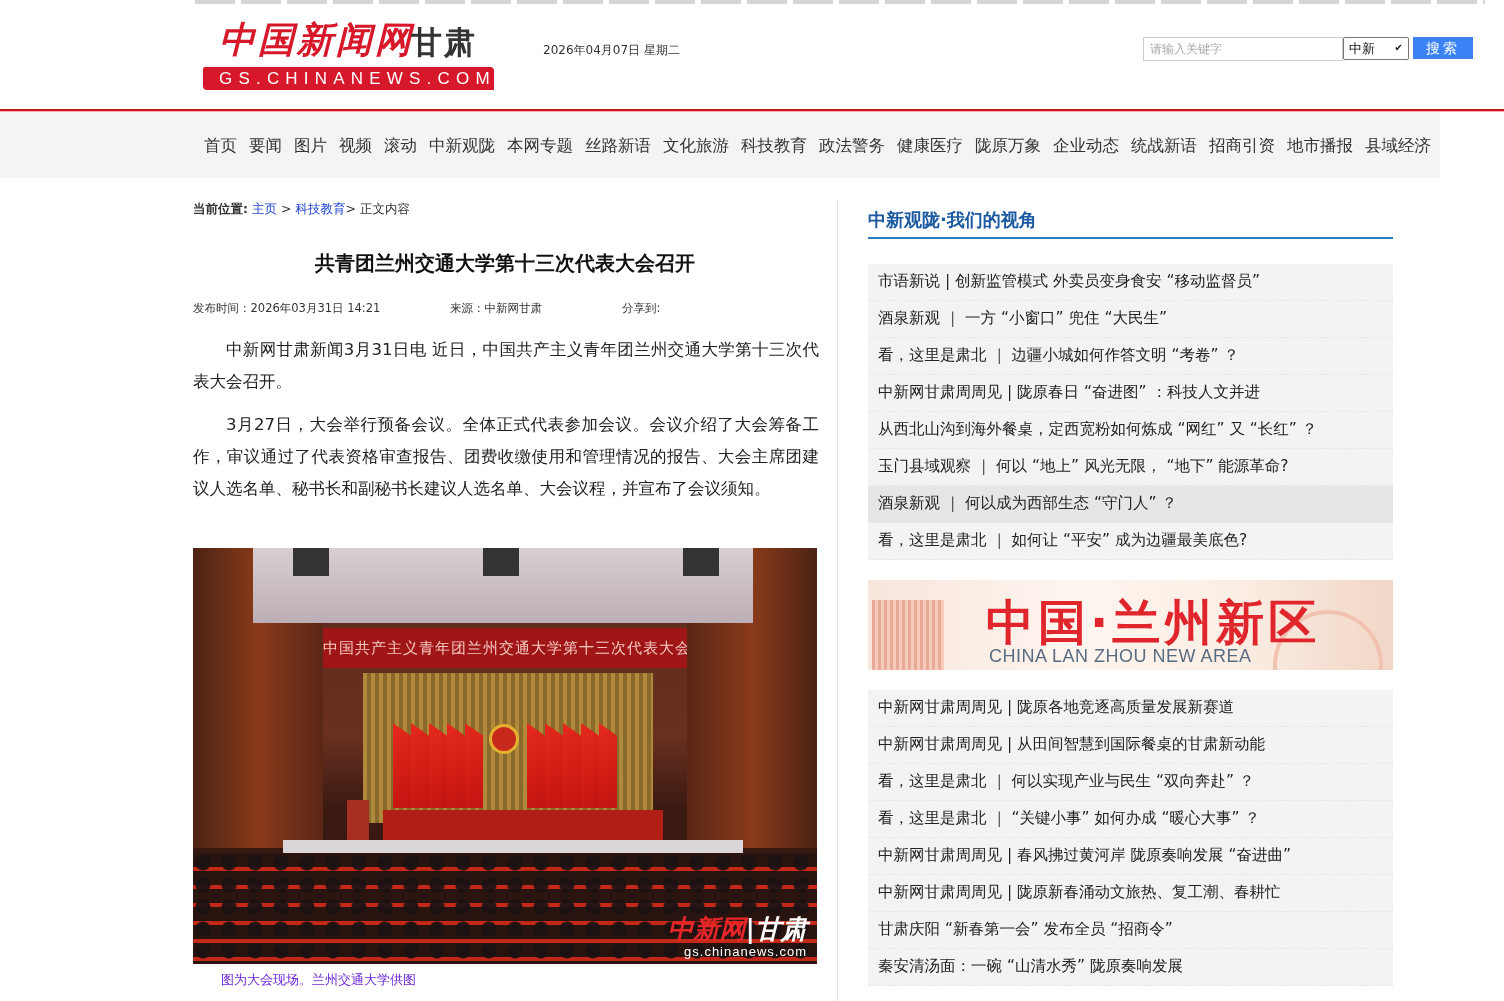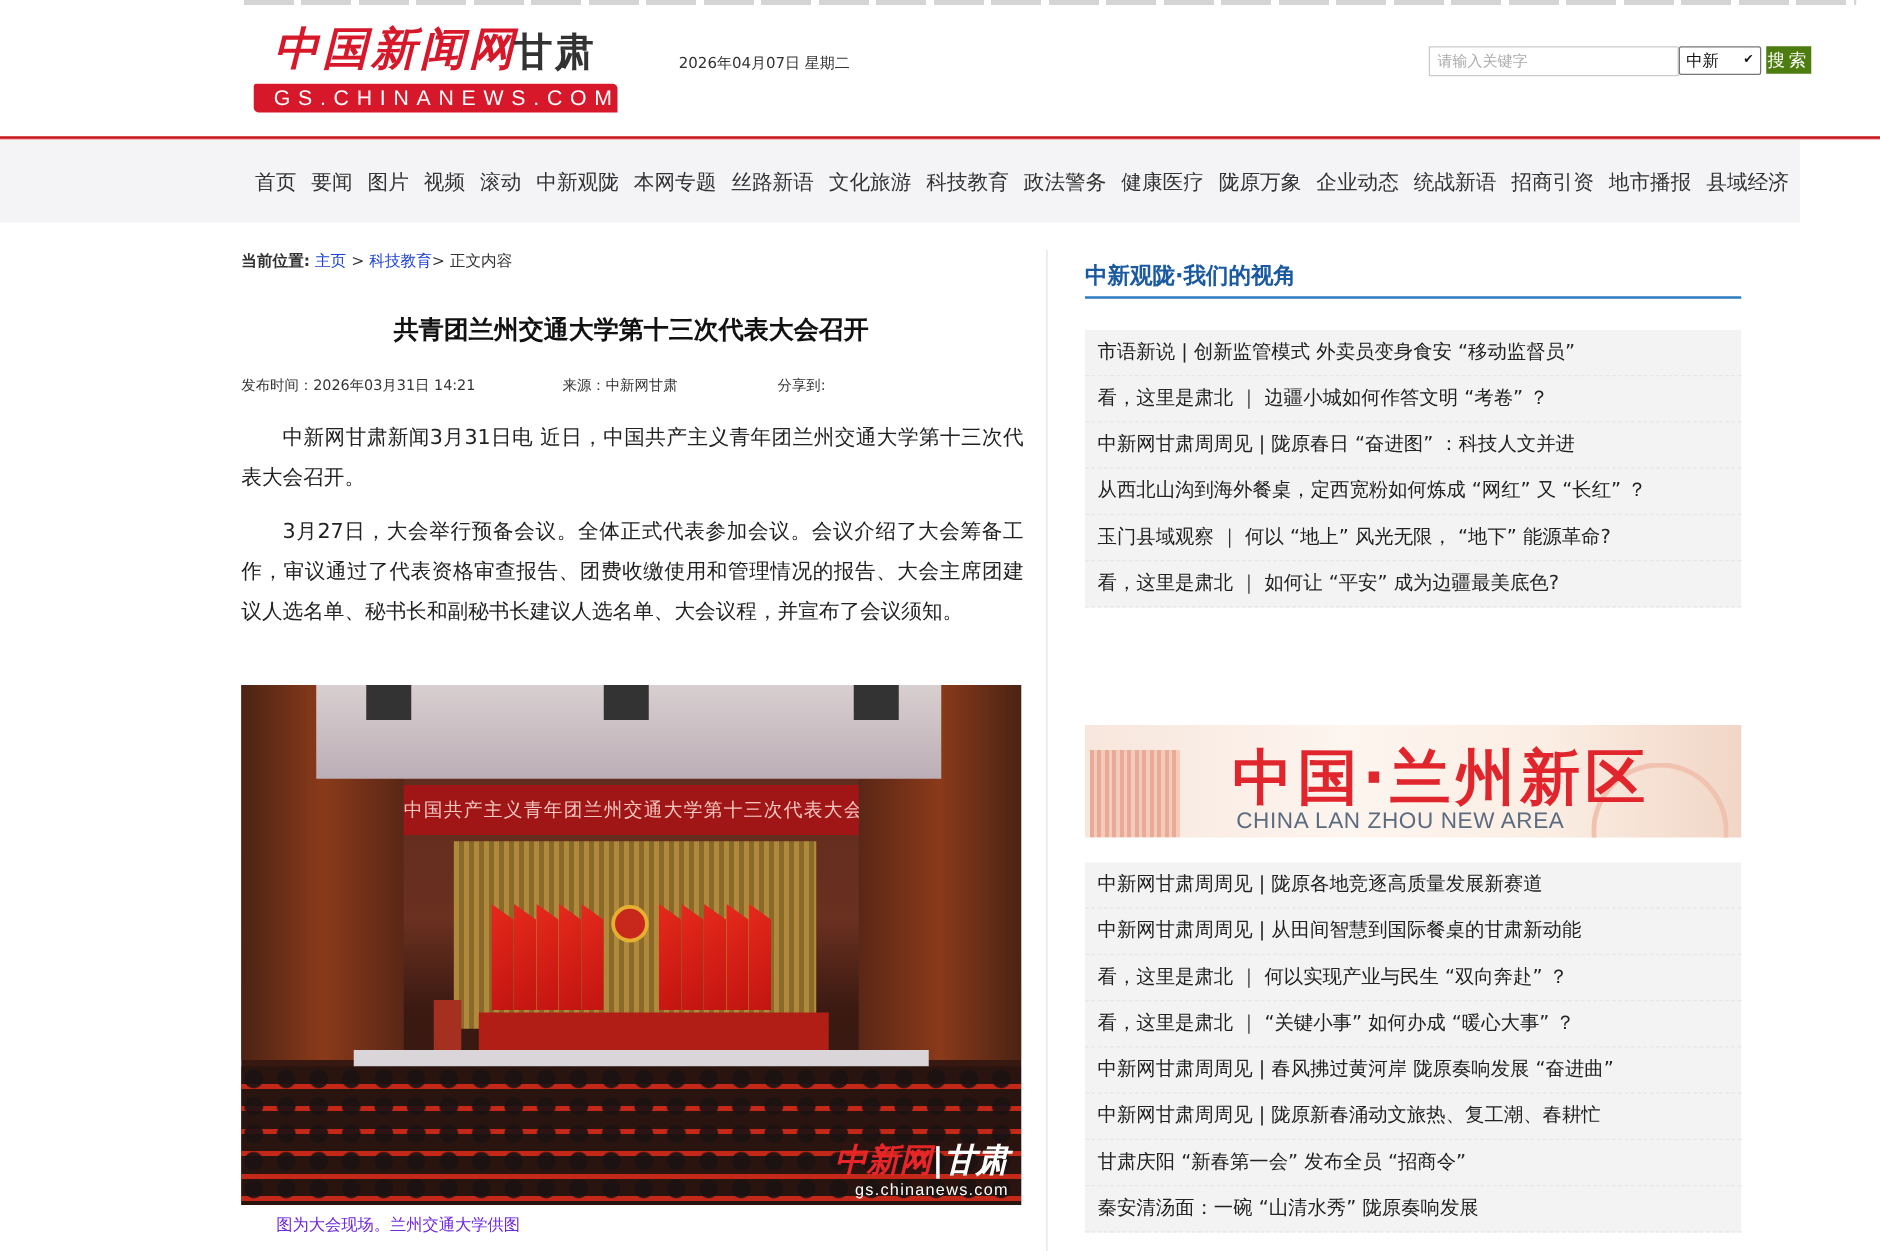--- a/index.html
+++ b/index.html
@@ -14,21 +14,21 @@
   .header { position: absolute; left: 0; top: 0; width: 1504px; height: 110px; }
   .logo { position: absolute; left: 203px; top: 14px; width: 291px; height: 76px; }
   .logo-cn { position: absolute; left: 16px; top: 0; font-family: "DejaVu Serif", serif; font-size: 36px; font-weight: bold; font-style: italic; color: #d7182a; letter-spacing: 3px; line-height: 50px; }
   .logo-gs { position: absolute; left: 208px; top: 6px; font-size: 31px; font-weight: bold; color: #333; line-height: 44px; letter-spacing: 2px; }
   .logo-bar { position: absolute; left: 0; top: 53px; width: 291px; height: 23px; background: #d7182a; border-radius: 2px 4px 0 4px; color: #fff; font-family: "Liberation Sans", sans-serif; font-size: 17px; letter-spacing: 6.2px; line-height: 23px; padding-left: 16px; }
   .date { position: absolute; left: 543px; top: 42px; font-size: 12px; color: #333; }
   .search-input { position: absolute; left: 1143px; top: 37px; width: 200px; height: 24px; border: 1px solid #ccc; font-size: 12px; padding-left: 6px; color: #999; font-family: Liberation Sans, sans-serif; background: #fff; }
   .search-input::placeholder { color: #aaa; }
   .search-select { position: absolute; left: 1343px; top: 37px; width: 66px; height: 23px; border: 1px solid #767676; border-radius: 2px; font-size: 13px; background: #fff; display: flex; align-items: center; padding-left: 5px; color: #111; }
   .search-select .chev { position: absolute; right: 5px; top: 4px; font-size: 10px; }
-  .search-btn { position: absolute; left: 1413px; top: 37px; width: 36px; height: 22px; background: #4d7c0f; color: #fff; font-size: 14px; text-align: center; line-height: 22px; letter-spacing: 3px; border: none; }
+  .search-btn { position: absolute; left: 1413px; top: 37px; width: 60px; height: 22px; background: #3b82f6; color: #fff; font-size: 14px; text-align: center; line-height: 22px; letter-spacing: 3px; border: none; }
 
   .red-line { position: absolute; left: 0; top: 109px; width: 1504px; height: 2px; background: #c8161d; box-shadow: 0 1px 0 #f3b3b7; }
 
   
   .nav { position: absolute; left: 0; top: 112px; width: 1440px; height: 66px; background: #f4f4f6; }
   .nav ul { list-style: none; position: absolute; left: 204px; top: 23px; display: flex; }
   .nav li { font-size: 16.5px; color: #333; margin-right: 12px; line-height: 22px; white-space: nowrap; cursor: pointer; }
 
   
   .breadcrumb { position: absolute; left: 193px; top: 201px; font-size: 12.5px; color: #333; }
@@ -185,24 +185,26 @@
 
 <div class="caption">图为大会现场。兰州交通大学供图</div>
 
 <div class="vdivider"></div>
 
 <div class="side-title">中新观陇·我们的视角</div>
 <div class="side-title-line"></div>
 
 <ul class="side-list list1">
   <li>市语新说 | 创新监管模式 外卖员变身食安 “移动监督员”</li>
+  <li>酒泉新观 ｜ 一方 “小窗口” 兜住 “大民生”</li>
   <li>看，这里是肃北 ｜ 边疆小城如何作答文明 “考卷” ？</li>
   <li>中新网甘肃周周见 | 陇原春日 “奋进图” ：科技人文并进</li>
   <li>从西北山沟到海外餐桌，定西宽粉如何炼成 “网红” 又 “长红” ？</li>
   <li>玉门县域观察 ｜ 何以 “地上” 风光无限， “地下” 能源革命?</li>
+  <li class="hover">酒泉新观 ｜ 何以成为西部生态 “守门人” ？</li>
   <li>看，这里是肃北 ｜ 如何让 “平安” 成为边疆最美底色?</li>
 </ul>
 
 <div class="ad-banner">
   <div class="bldg"></div>
   <div class="arch"></div>
   <div class="ad-cn">中国·兰州新区</div>
   <div class="ad-en">CHINA LAN ZHOU NEW AREA</div>
 </div>
 

